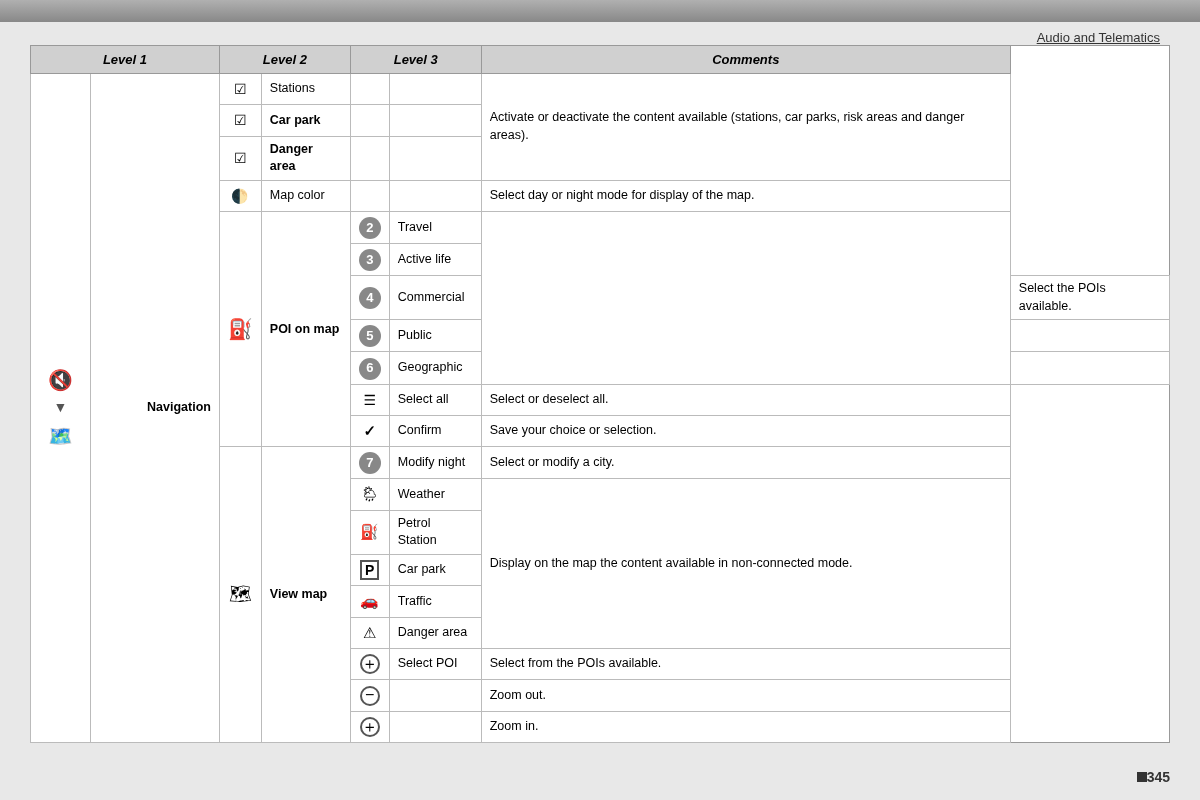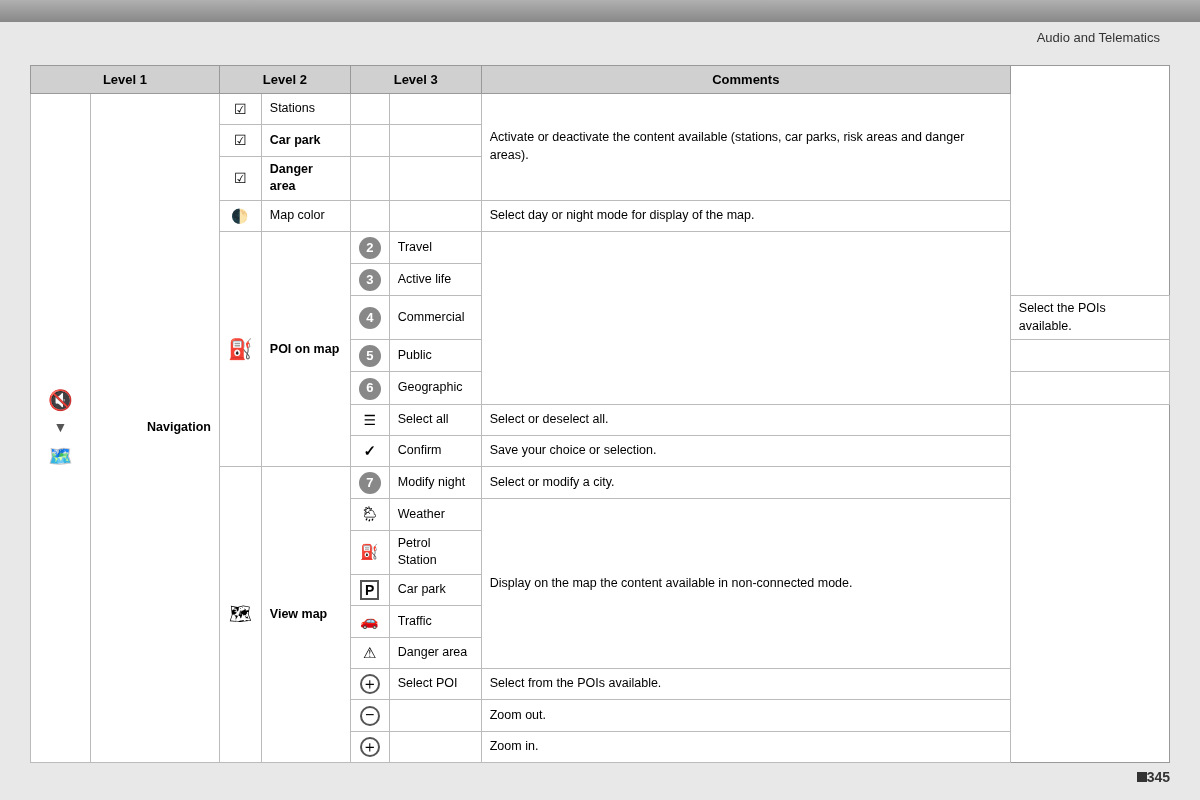--- a/index.html
+++ b/index.html
@@ -14,43 +14,45 @@
     }
 
     .header-bar {
       height: 22px;
       background: linear-gradient(to bottom, #b0b0b0, #888);
       width: 100%;
     }
 
     .page-header {
       text-align: right;
-      padding: 8px 40px 20px 40px;
+      padding: 8px 40px 0 40px;
       font-size: 13px;
       color: #333;
+      text-decoration: underline;
     }
 
     .content-area {
       padding: 0 30px 10px 30px;
     }
 
     table {
       width: 100%;
       border-collapse: collapse;
       border: 1px solid #999;
       background: #fff;
     }
 
     th {
       background: #d0d0d0;
       border: 1px solid #999;
       padding: 6px 10px;
       font-weight: bold;
       font-size: 13px;
       text-align: center;
+      font-style: italic;
     }
 
     td {
       border: 1px solid #bbb;
       padding: 4px 8px;
       vertical-align: middle;
       font-size: 12.5px;
       line-height: 1.4;
     }
 

